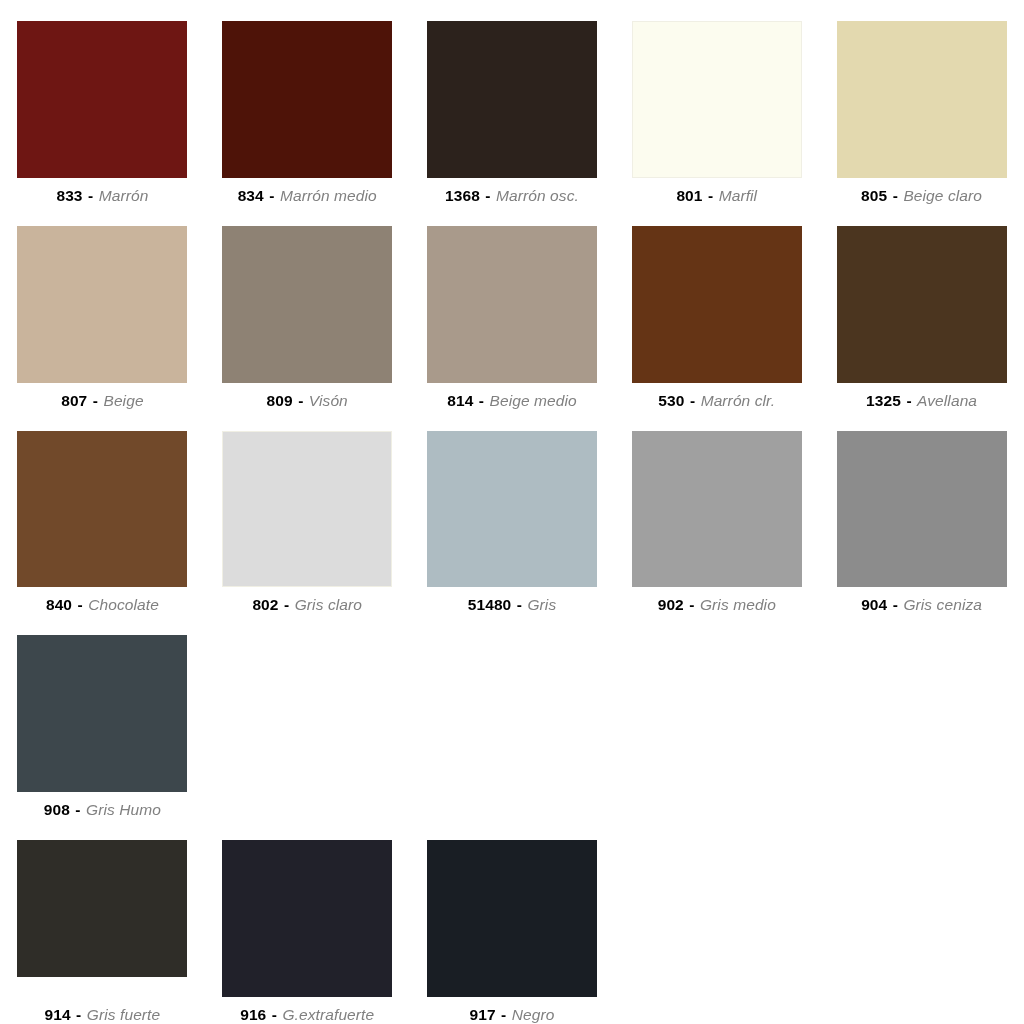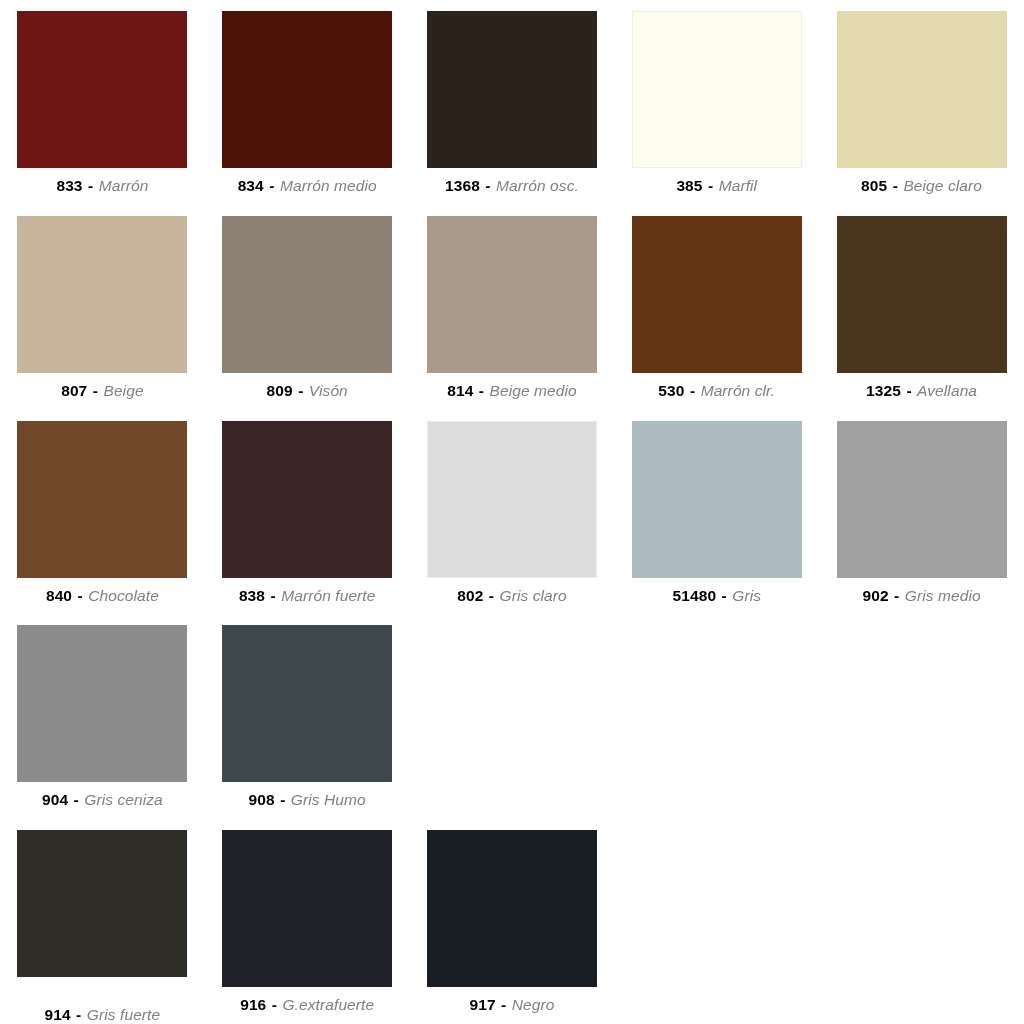--- a/index.html
+++ b/index.html
@@ -23,21 +23,21 @@
     height: 1024px;
     box-sizing: border-box;
   }
 
   .swatch-cell {
     display: flex;
     flex-direction: column;
     align-items: center;
     justify-content: flex-start;
     box-sizing: border-box;
-    padding-top: 11px;
+    padding-top: 21px;
   }
 
   .swatch-chip {
     width: 170px;
     height: 157px;
     display: block;
     box-sizing: border-box;
   }
 
   
@@ -86,21 +86,21 @@
     <div class="swatch-cell">
       <div class="swatch-chip" style="background-color: rgb(78, 19, 8);"></div>
       <div class="swatch-label"><span class="swatch-code">834</span> <span class="swatch-sep">-</span> <span class="swatch-name">Marrón medio</span></div>
     </div>
     <div class="swatch-cell">
       <div class="swatch-chip" style="background-color: rgb(44, 34, 28);"></div>
       <div class="swatch-label"><span class="swatch-code">1368</span> <span class="swatch-sep">-</span> <span class="swatch-name">Marrón osc.</span></div>
     </div>
     <div class="swatch-cell">
       <div class="swatch-chip light-edge" style="background-color: rgb(252, 252, 239);"></div>
-      <div class="swatch-label"><span class="swatch-code">385</span> <span class="swatch-sep">-</span> <span class="swatch-name">Marfil</span></div>
+      <div class="swatch-label"><span class="swatch-code">801</span> <span class="swatch-sep">-</span> <span class="swatch-name">Marfil</span></div>
     </div>
     <div class="swatch-cell">
       <div class="swatch-chip" style="background-color: rgb(227, 217, 175);"></div>
       <div class="swatch-label"><span class="swatch-code">805</span> <span class="swatch-sep">-</span> <span class="swatch-name">Beige claro</span></div>
     </div>
     <div class="swatch-cell">
       <div class="swatch-chip" style="background-color: rgb(201, 180, 156);"></div>
       <div class="swatch-label"><span class="swatch-code">807</span> <span class="swatch-sep">-</span> <span class="swatch-name">Beige</span></div>
     </div>
     <div class="swatch-cell">
@@ -115,24 +115,20 @@
       <div class="swatch-chip" style="background-color: rgb(101, 52, 21);"></div>
       <div class="swatch-label"><span class="swatch-code">530</span> <span class="swatch-sep">-</span> <span class="swatch-name">Marrón clr.</span></div>
     </div>
     <div class="swatch-cell">
       <div class="swatch-chip" style="background-color: rgb(75, 53, 31);"></div>
       <div class="swatch-label"><span class="swatch-code">1325</span> <span class="swatch-sep">-</span> <span class="swatch-name">Avellana</span></div>
     </div>
     <div class="swatch-cell">
       <div class="swatch-chip" style="background-color: rgb(113, 73, 42);"></div>
       <div class="swatch-label"><span class="swatch-code">840</span> <span class="swatch-sep">-</span> <span class="swatch-name">Chocolate</span></div>
-    </div>
-    <div class="swatch-cell">
-      <div class="swatch-chip" style="background-color: rgb(60, 37, 38);"></div>
-      <div class="swatch-label"><span class="swatch-code">838</span> <span class="swatch-sep">-</span> <span class="swatch-name">Marrón fuerte</span></div>
     </div>
     <div class="swatch-cell">
       <div class="swatch-chip light-edge" style="background-color: rgb(220, 220, 220);"></div>
       <div class="swatch-label"><span class="swatch-code">802</span> <span class="swatch-sep">-</span> <span class="swatch-name">Gris claro</span></div>
     </div>
     <div class="swatch-cell">
       <div class="swatch-chip" style="background-color: rgb(174, 188, 194);"></div>
       <div class="swatch-label"><span class="swatch-code">51480</span> <span class="swatch-sep">-</span> <span class="swatch-name">Gris</span></div>
     </div>
     <div class="swatch-cell">

